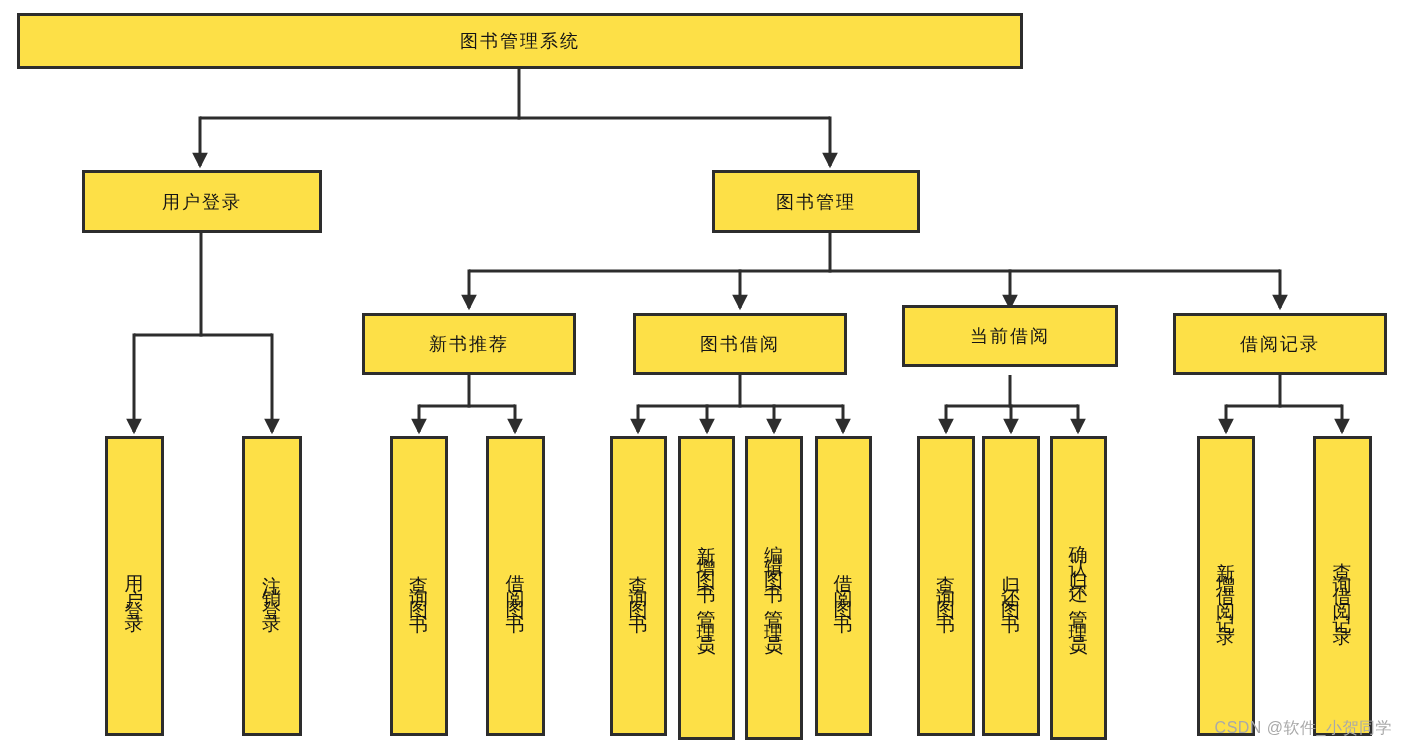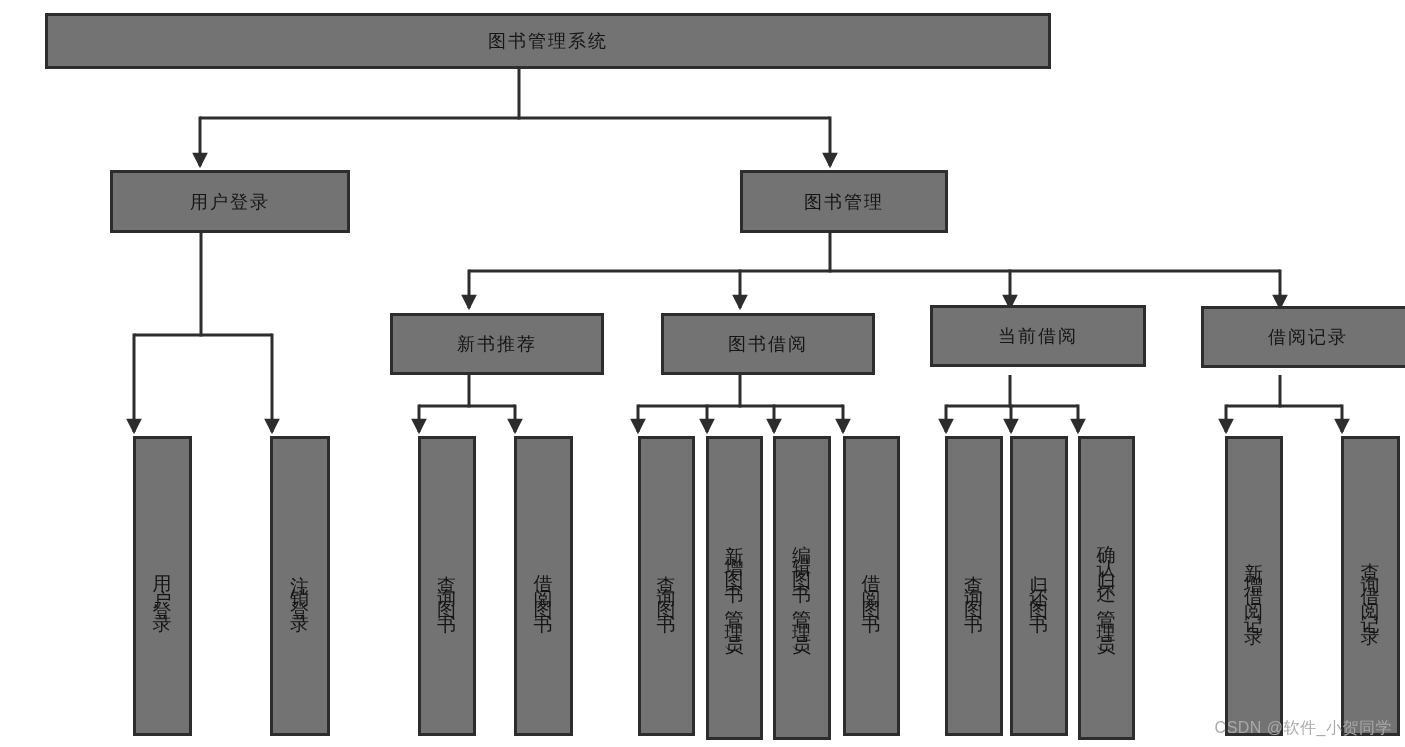--- a/index.html
+++ b/index.html
@@ -16,29 +16,28 @@
     width:1405px;height:747px;
     background:var(--bg);
     overflow:hidden;
   }
   .connectors{
     position:absolute;left:0;top:0;width:1405px;height:747px;
     pointer-events:none;
   }
   .box{
     position:absolute;
-    background:#737373;
+    background:#fde047;
     border:3px solid var(--line);
     display:flex;align-items:center;justify-content:center;
     color:var(--text);
     font-size:18px;
     letter-spacing:2px;
     text-align:center;
     white-space:nowrap;
-    margin-left:28px;
   }
   .leaf{
     writing-mode:vertical-rl;
     text-orientation:mixed;
     font-size:19px;
     letter-spacing:13px;
     line-height:1;
     white-space:normal;
   }
   .leaf span{display:block;}
@@ -120,21 +119,21 @@
 
   <div class="box" style="left:633px;top:313px;width:214px;height:62px">
     <span>图书借阅</span>
   </div>
   <div class="box" style="left:362px;top:313px;width:214px;height:62px">
     <span>新书推荐</span>
   </div>
   <div class="box" style="left:902px;top:305px;width:216px;height:62px">
     <span>当前借阅</span>
   </div>
-  <div class="box" style="left:1173px;top:306px;width:214px;height:62px">
+  <div class="box" style="left:1173px;top:313px;width:214px;height:62px">
     <span>借阅记录</span>
   </div>
 
   <div class="box leaf" style="left:105px;top:436px;width:59px;height:300px">
     <span>用户登录</span>
   </div>
   <div class="box leaf" style="left:242px;top:436px;width:60px;height:300px">
     <span>注销登录</span>
   </div>
   <div class="box leaf" style="left:390px;top:436px;width:58px;height:300px">

